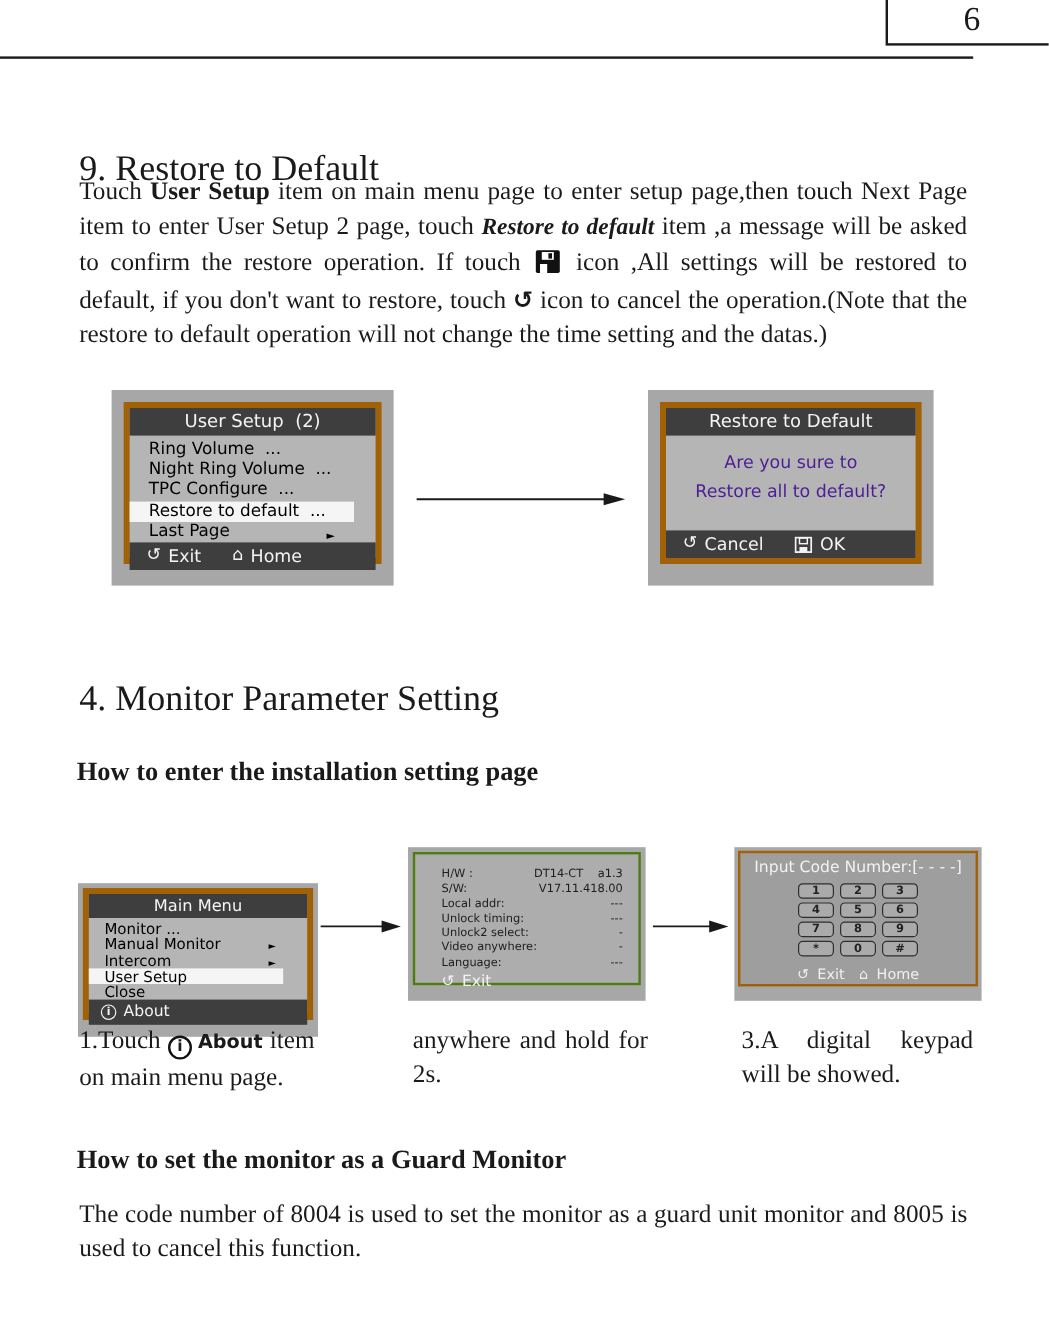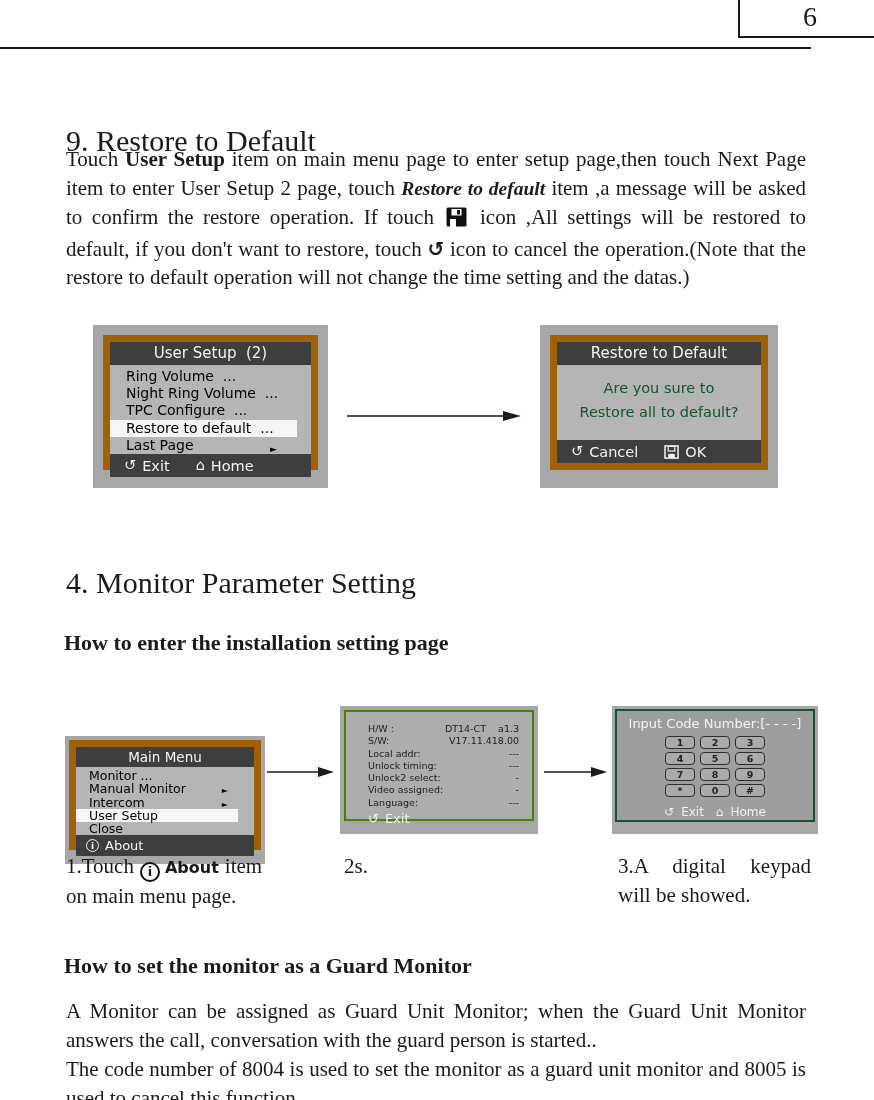--- a/index.html
+++ b/index.html
@@ -25,39 +25,39 @@
   #guard-para{top:997px;line-height:29px;}
   #guard-para p{margin:0;}
   .b{font-weight:bold;}
   .bi{font-weight:bold;font-style:italic;font-size:19.5px;}
   .inline-ico{display:inline-block;vertical-align:-3px;margin:0 3px;}
   .inline-undo{font-family:"DejaVu Sans",sans-serif;font-weight:bold;font-size:20px;line-height:1;}
 
   
   .shot{position:absolute;background:#a7a7a7;box-sizing:border-box;}
   .screen{box-sizing:border-box;height:100%;display:flex;flex-direction:column;
-     font-family:"DejaVu Sans",sans-serif;border:7px solid #a16207;background:#b5b5b5;}
+     font-family:"DejaVu Sans",sans-serif;border:5px solid #a16207;background:#b5b5b5;}
   .tbar{background:#3e3e3e;color:#f4f4f4;text-align:center;flex:none;white-space:pre;}
   .menu{flex:1;padding-top:3px;}
   .mi{white-space:pre;position:relative;color:#000000;}
   .mi .arr{position:absolute;font-size:9px;top:3px;}
   .mi.hl{background:#f5f5f5;}
   .fbar{background:#3e3e3e;color:#f4f4f4;flex:none;display:flex;align-items:center;}
   .ui-ico{font-family:"DejaVu Sans",sans-serif;margin-right:6px;line-height:1;}
   .gap{margin-left:26px;}
 
   
   #shot-usersetup{left:93px;top:325px;width:235px;height:163px;padding:10px 10px 18px;}
   #shot-restore{left:540px;top:325px;width:238px;height:163px;padding:10px 10px 18px;}
   #shot-usersetup .tbar,#shot-restore .tbar{font-size:15px;height:23px;line-height:23px;}
   #shot-usersetup .mi{font-size:14px;line-height:17.2px;padding-left:16px;}
   #shot-usersetup .mi .arr{right:34px;top:4px;}
   #shot-usersetup .mi.hl{width:171px;}
   #shot-usersetup .fbar,#shot-restore .fbar{height:23px;font-size:14.5px;padding-left:14px;}
-  .rd-body{flex:1;text-align:center;font-size:14.5px;line-height:24px;padding-top:11px;color:#14532d;}
+  .rd-body{flex:1;text-align:center;font-size:14.5px;line-height:24px;padding-top:11px;color:#4c1d95;}
 
   
   #shot-mainmenu{left:65px;top:736px;width:200px;height:128px;padding:4px 4px 14px;}
   #shot-mainmenu .tbar{font-size:13.5px;height:20px;line-height:20px;}
   #shot-mainmenu .menu{padding-top:2px;}
   #shot-mainmenu .mi{font-size:12.5px;line-height:13.3px;padding-left:13px;}
   #shot-mainmenu .mi .arr{right:26px;top:2px;font-size:8px;}
   #shot-mainmenu .mi.hl{width:149px;}
   #shot-mainmenu .fbar{height:21px;font-size:13px;padding-left:10px;}
   .circle-i{display:inline-flex;align-items:center;justify-content:center;width:13px;height:13px;
@@ -65,21 +65,21 @@
      font-weight:bold;margin-right:6px;font-family:"DejaVu Sans",sans-serif;}
 
   #shot-info{left:340px;top:706px;width:198px;height:128px;padding:4px 4px 13px;}
   #shot-info .screen{display:block;border:2px solid #4d7c0f;background:#adadad;
      padding:11px 13px 0 22px;}
   .irow{display:flex;justify-content:space-between;font-size:9.5px;line-height:12.3px;
      color:#1d1d1d;white-space:pre;}
   .iexit{margin-top:2px;color:#f2f2f2;font-size:13px;display:flex;align-items:center;}
 
   #shot-keypad{left:612px;top:706px;width:206px;height:128px;padding:3px 3px 12px;}
-  #shot-keypad .screen{border:2px solid #14532d;background:#9e9e9e;align-items:center;}
+  #shot-keypad .screen{border:2px solid #a16207;background:#9e9e9e;align-items:center;}
   .kp-title{color:#f2f2f2;font-size:13px;margin-top:5px;white-space:pre;}
   .kp-grid{display:grid;grid-template-columns:repeat(3,30px);gap:3px 5px;margin-top:5px;}
   .key{height:11px;border:1px solid #2e2e2e;border-radius:4px;background:#aaaaaa;
      font-size:9.5px;line-height:11px;text-align:center;font-weight:bold;color:#222;}
   .kp-foot{color:#f0f0f0;font-size:12px;margin-top:8px;display:flex;align-items:center;gap:4px;}
   .kp-foot .ui-ico{margin-right:3px;}
 
   
   .arrow{position:absolute;}
 
@@ -188,21 +188,21 @@
       </svg>
   </div>
 
   <div class="shot" id="shot-info">
     <div class="screen">
       <div class="irow"><span>H/W :</span><span>DT14-CT    a1.3</span></div>
       <div class="irow"><span>S/W:</span><span>V17.11.418.00</span></div>
       <div class="irow"><span>Local addr:</span><span>---</span></div>
       <div class="irow"><span>Unlock timing:</span><span>---</span></div>
       <div class="irow"><span>Unlock2 select:</span><span>-</span></div>
-      <div class="irow"><span>Video assigned:</span><span>-</span></div>
+      <div class="irow"><span>Video anywhere:</span><span>-</span></div>
       <div class="irow"><span>Language:</span><span>---</span></div>
       <div class="iexit">
         <span class="ui-ico">↺</span>
         <span>Exit</span>
       </div>
     </div>
   </div>
 
   <div class="arrow" style="left:544px;top:765px;">
     <svg width="64" height="14" viewBox="0 0 64 14">
@@ -235,26 +235,26 @@
         <span>Home</span>
       </div>
     </div>
   </div>
 
   <div class="cap" id="cap1">
     <div><span>1.Touch</span><span class="cap-info-icon">i</span><span class="cap-about">About</span><span>item</span></div>
     <div>on main menu page.</div>
   </div>
   <div class="cap" id="cap2">
+    <div class="jl">anywhere and hold for</div>
     <div>2s.</div>
   </div>
   <div class="cap" id="cap3">
     <div class="jl">3.A digital keypad</div>
     <div>will be showed.</div>
   </div>
 
   <h2 class="sub" id="sub2">How to set the monitor as a Guard Monitor</h2>
   <div class="body-para" id="guard-para">
-    <p>A Monitor can be assigned as Guard Unit Monitor; when the Guard Unit Monitor answers the call, conversation with the guard person is started..</p>
     <p>The code number of 8004 is used to set the monitor as a guard unit monitor and 8005 is used to cancel this function.</p>
   </div>
 
 </div>
 
 </body></html>

